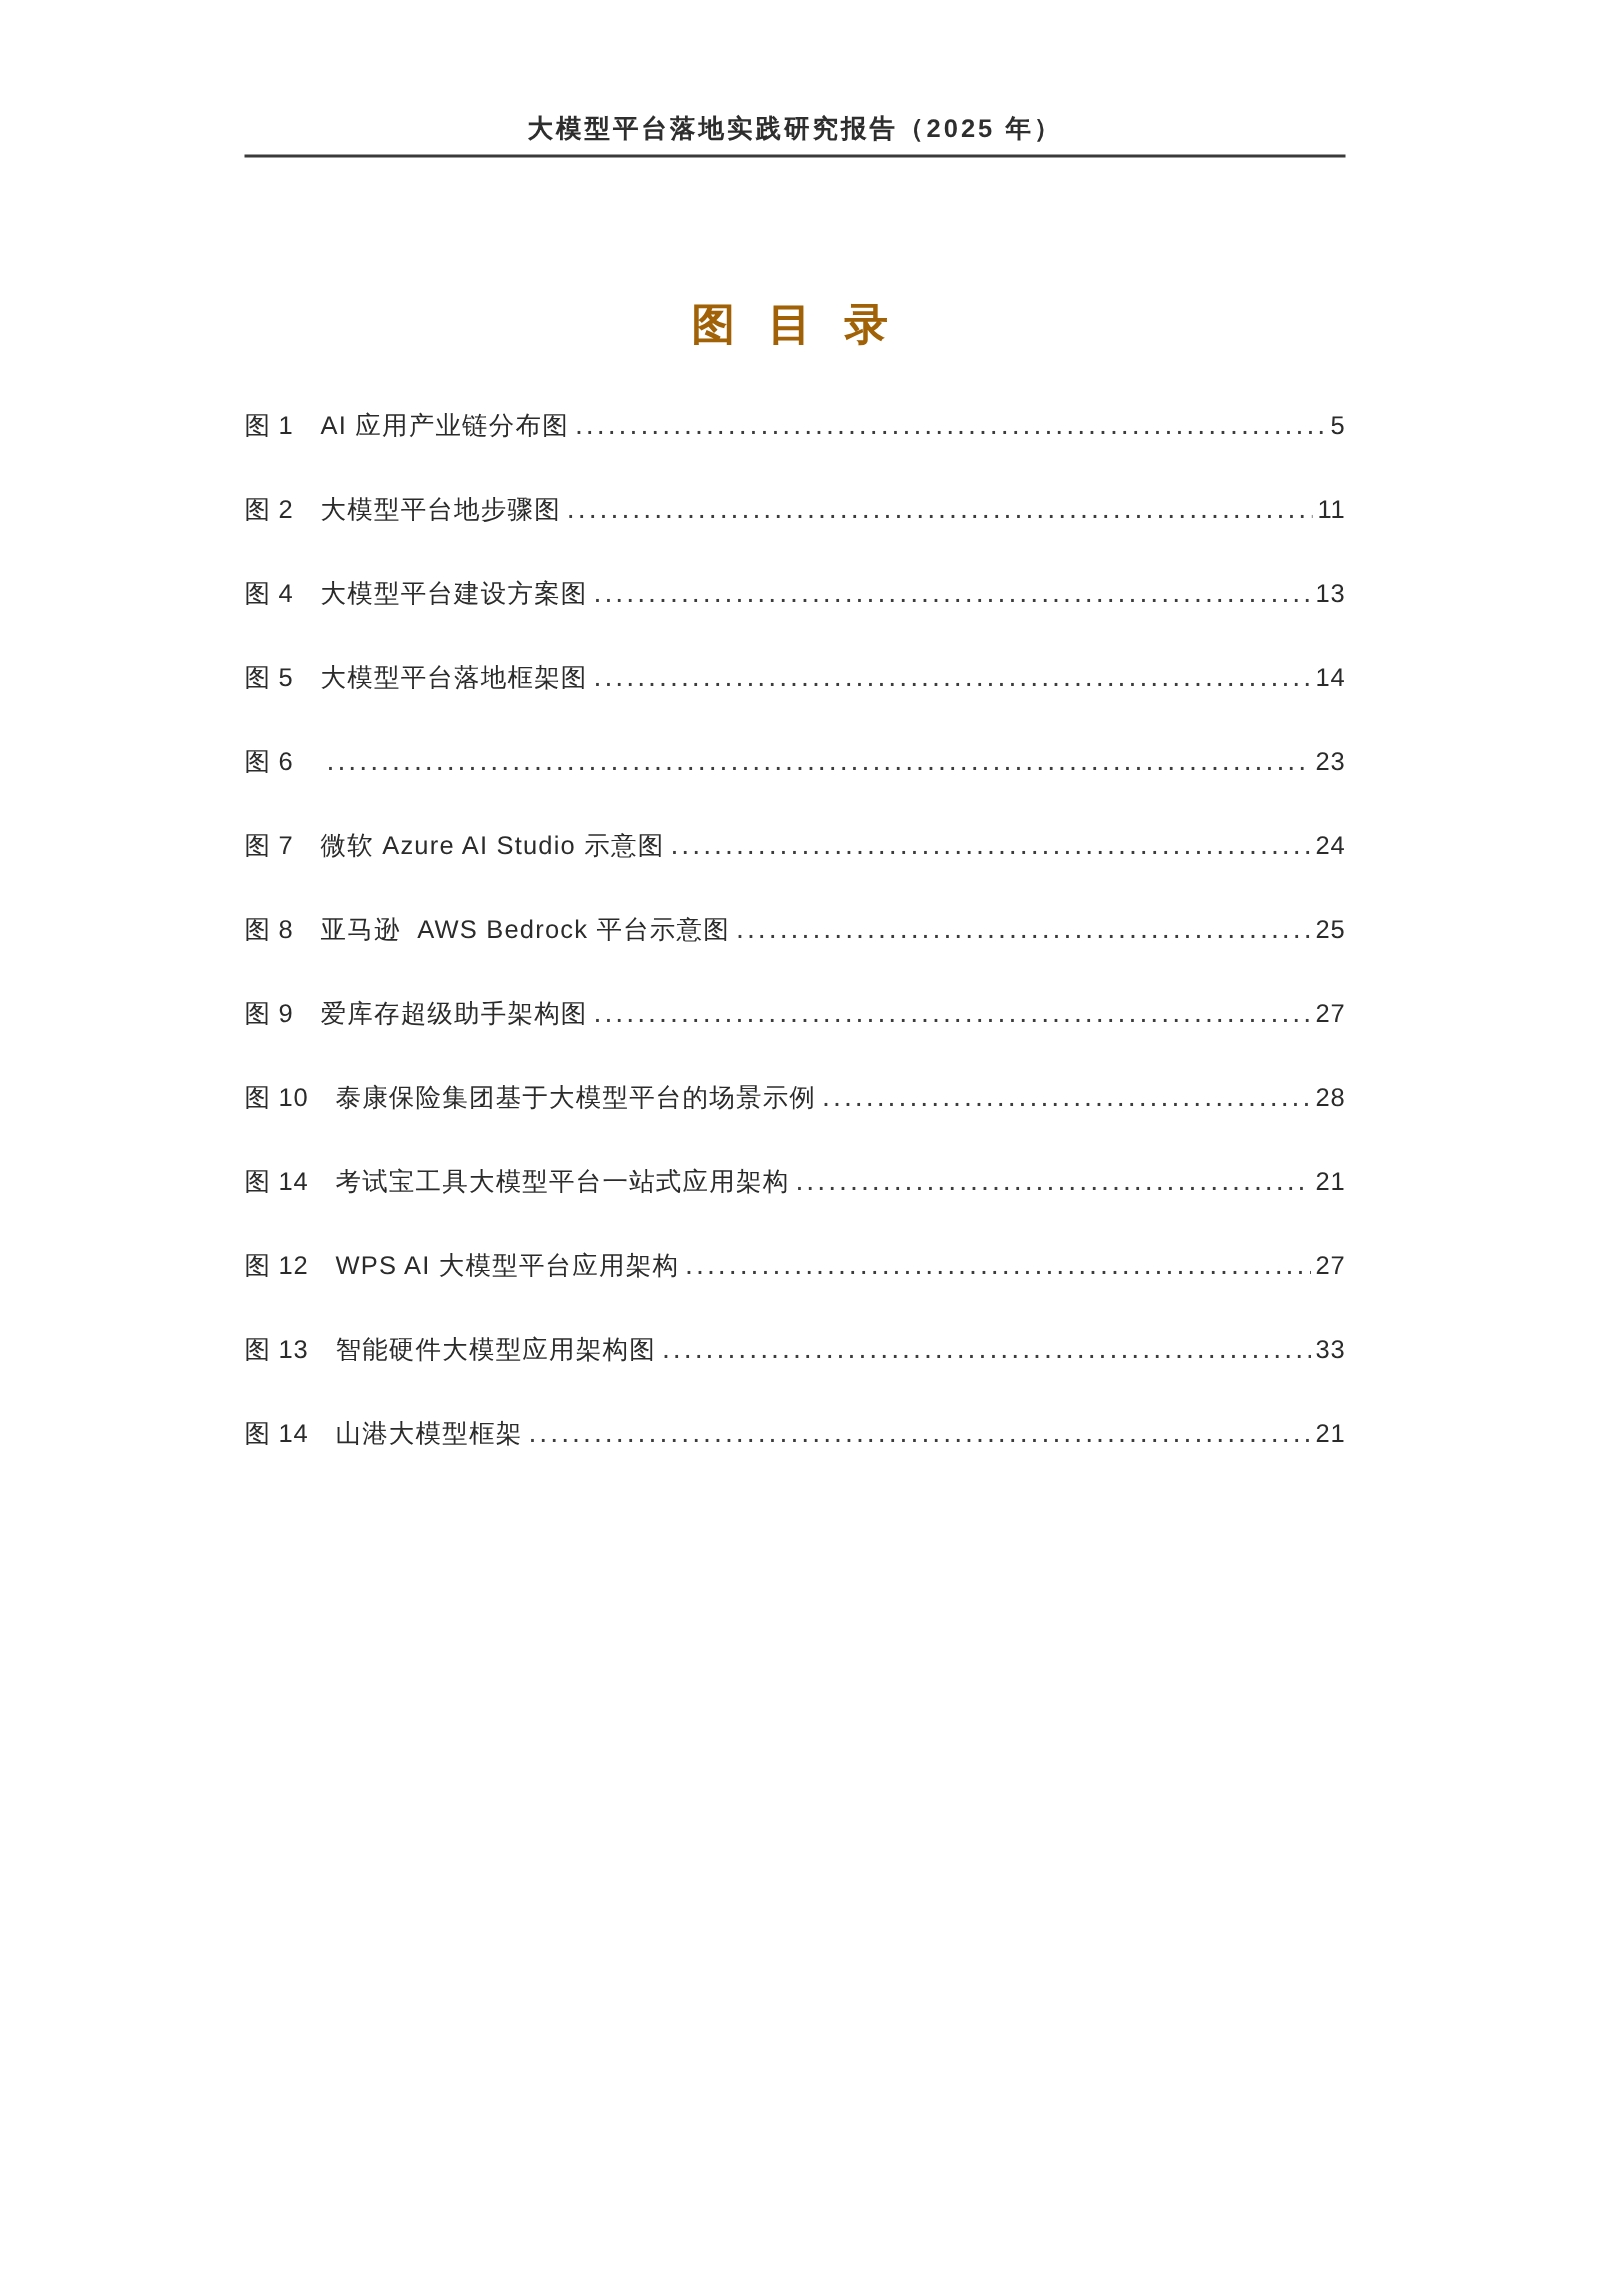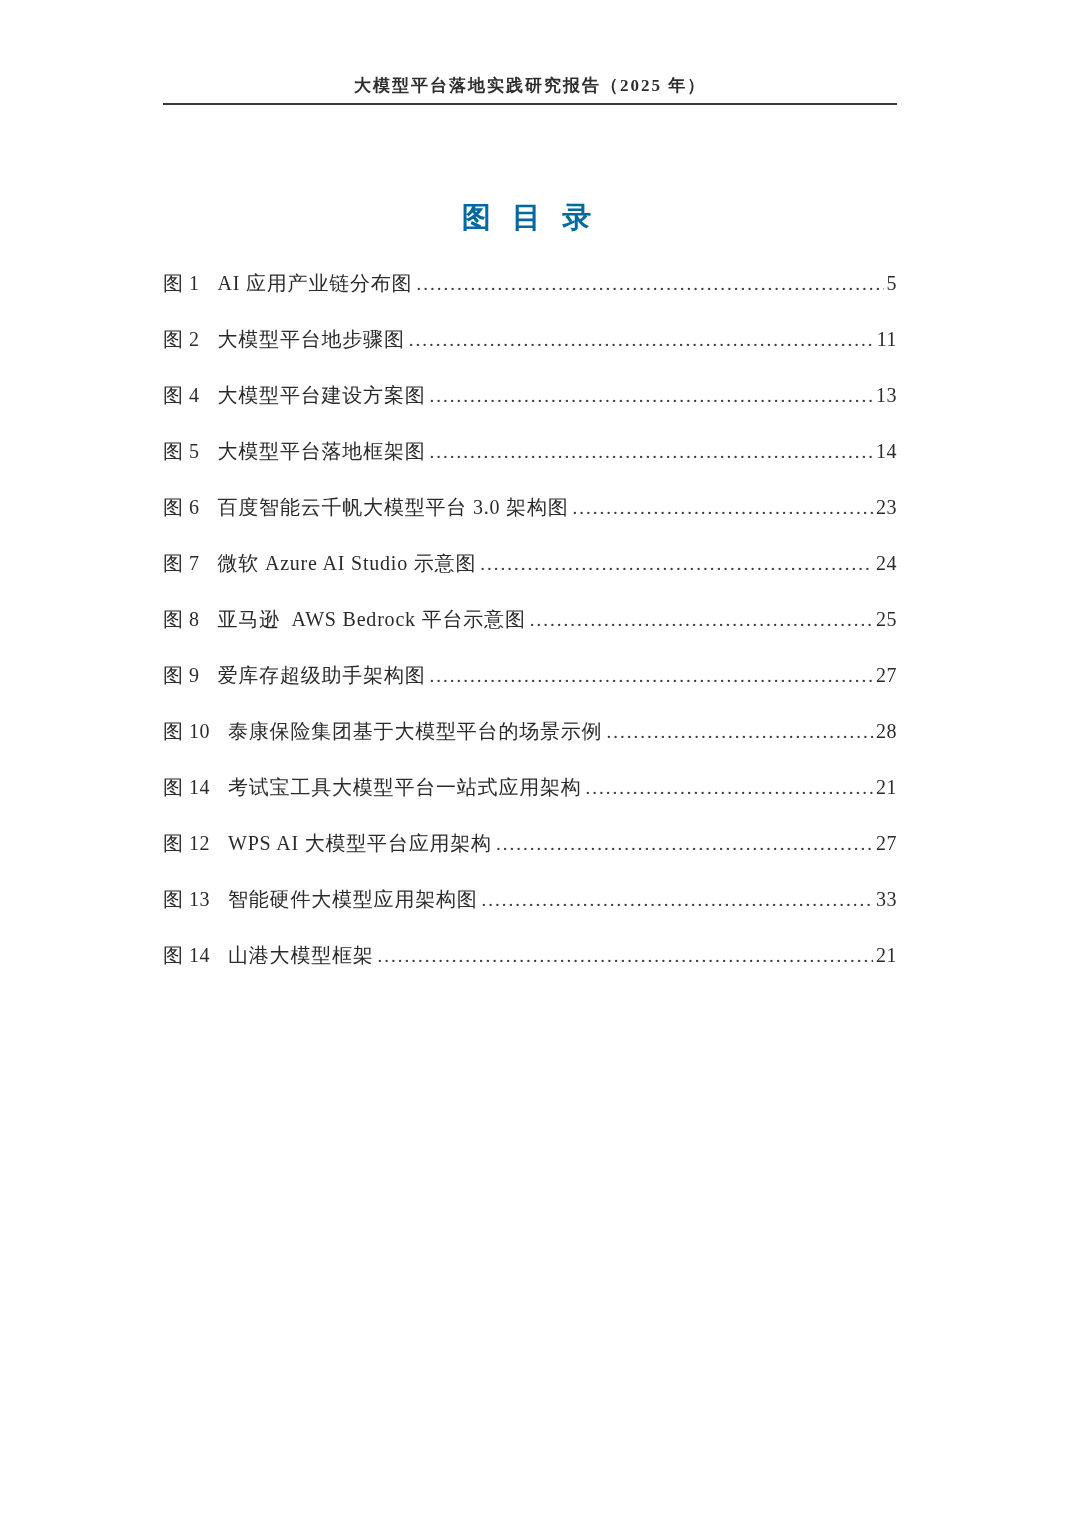--- a/index.html
+++ b/index.html
@@ -2,21 +2,21 @@
 <html><head>
 <meta charset="utf-8">
 <style>
   html, body { margin: 0; padding: 0; background: #ffffff; }
   .page {
     position: relative;
     width: 1060px;
     height: 1528px;
     background: #ffffff;
     overflow: hidden;
-    font-family: Liberation Serif, serif;
+    font-family: Liberation Sans, sans-serif;
     color: #2b2b2b;
   }
   .content {
     margin: 0 163px;
   }
   .header-text {
     padding-top: 76px;
     text-align: center;
     font-size: 17px;
     font-weight: 700;
@@ -28,30 +28,30 @@
     height: 0;
     border-bottom: 2px solid #3a3a3a;
     margin-top: 7px;
   }
   .toc-title {
     margin: 92px 0 0 0;
     text-align: center;
     font-size: 29px;
     font-weight: 700;
     letter-spacing: 7px;
-    color: #0369a1;
+    color: #a16207;
     line-height: 40px;
   }
   .toc {
     margin-top: 34px;
   }
   .toc-row {
     display: flex;
     align-items: baseline;
-    font-size: 20px;
+    font-size: 17px;
     line-height: 25px;
     height: 25px;
     margin-bottom: 31px;
     color: #2b2b2b;
     cursor: pointer;
   }
   .toc-label {
     white-space: pre;
     margin-right: 18px;
     letter-spacing: 0.5px;
@@ -115,21 +115,20 @@
 
   <div class="toc-row">
     <span class="toc-label">图 5</span>
     <span class="toc-text">大模型平台落地框架图</span>
     <span class="toc-leader"></span>
     <span class="toc-page">14</span>
   </div>
 
   <div class="toc-row">
     <span class="toc-label">图 6</span>
-    <span class="toc-text">百度智能云千帆大模型平台 3.0 架构图</span>
     <span class="toc-leader"></span>
     <span class="toc-page">23</span>
   </div>
 
   <div class="toc-row">
     <span class="toc-label">图 7</span>
     <span class="toc-text">微软 Azure AI Studio 示意图</span>
     <span class="toc-leader"></span>
     <span class="toc-page">24</span>
   </div>

